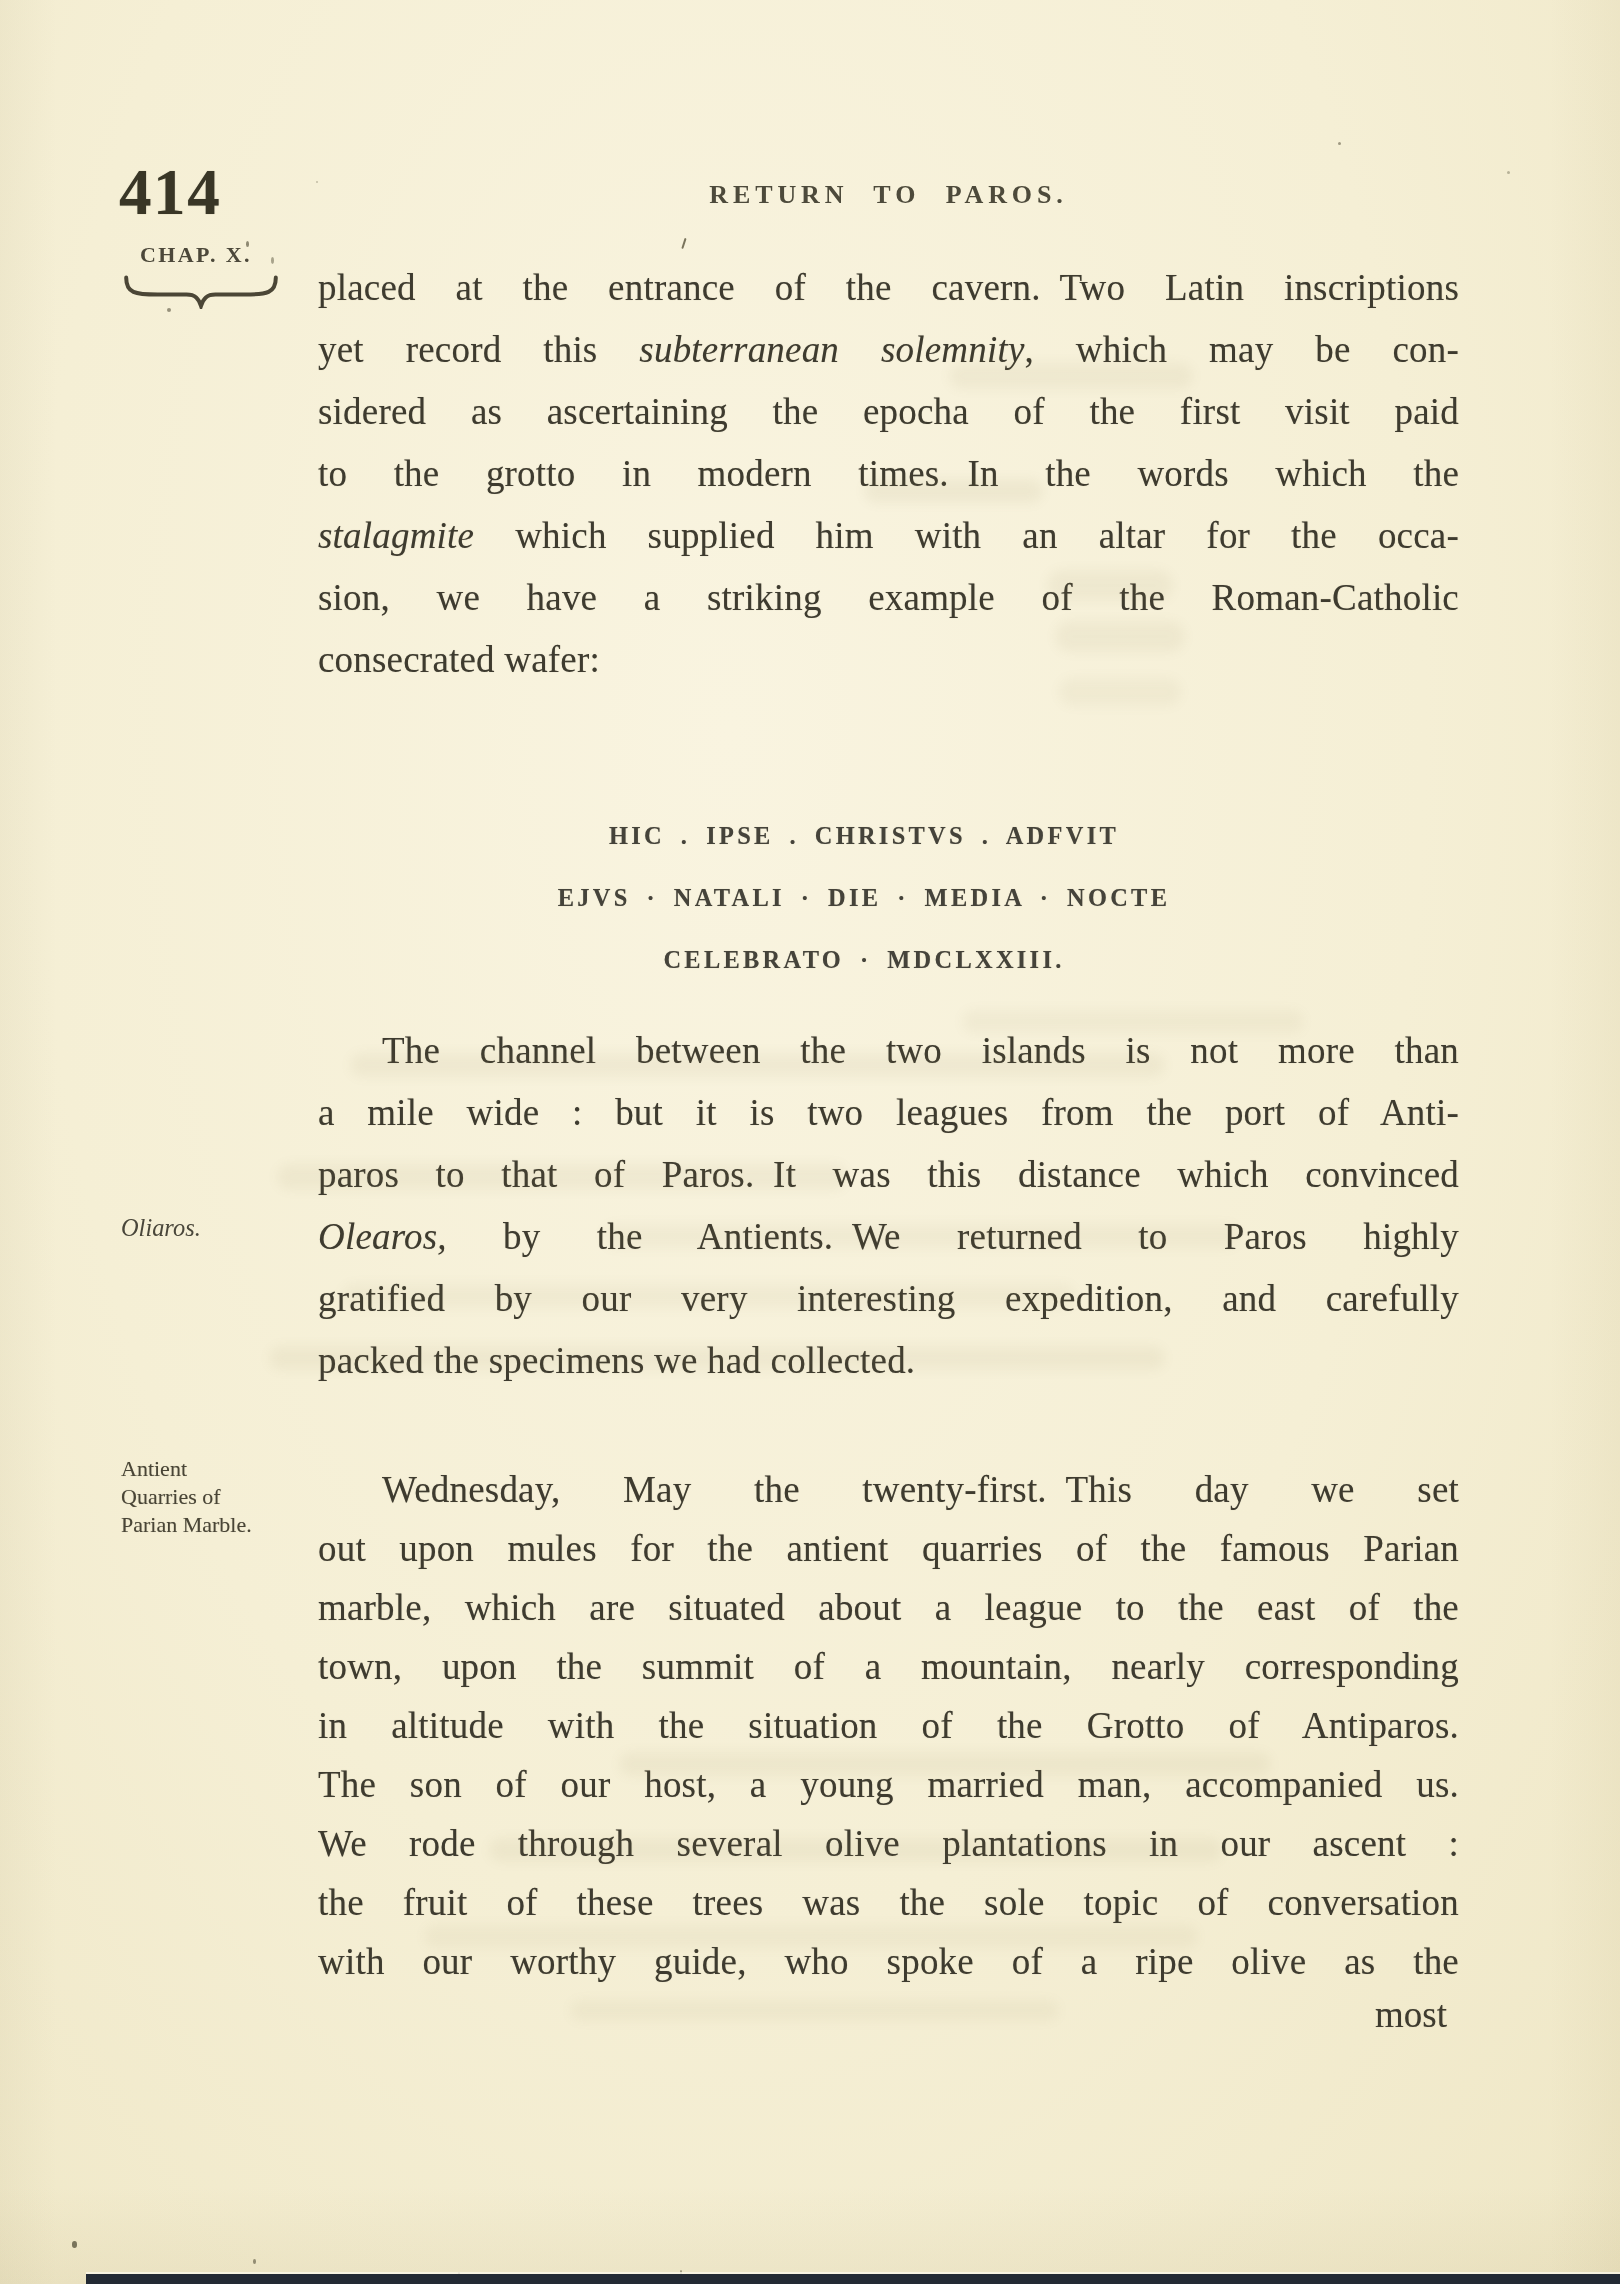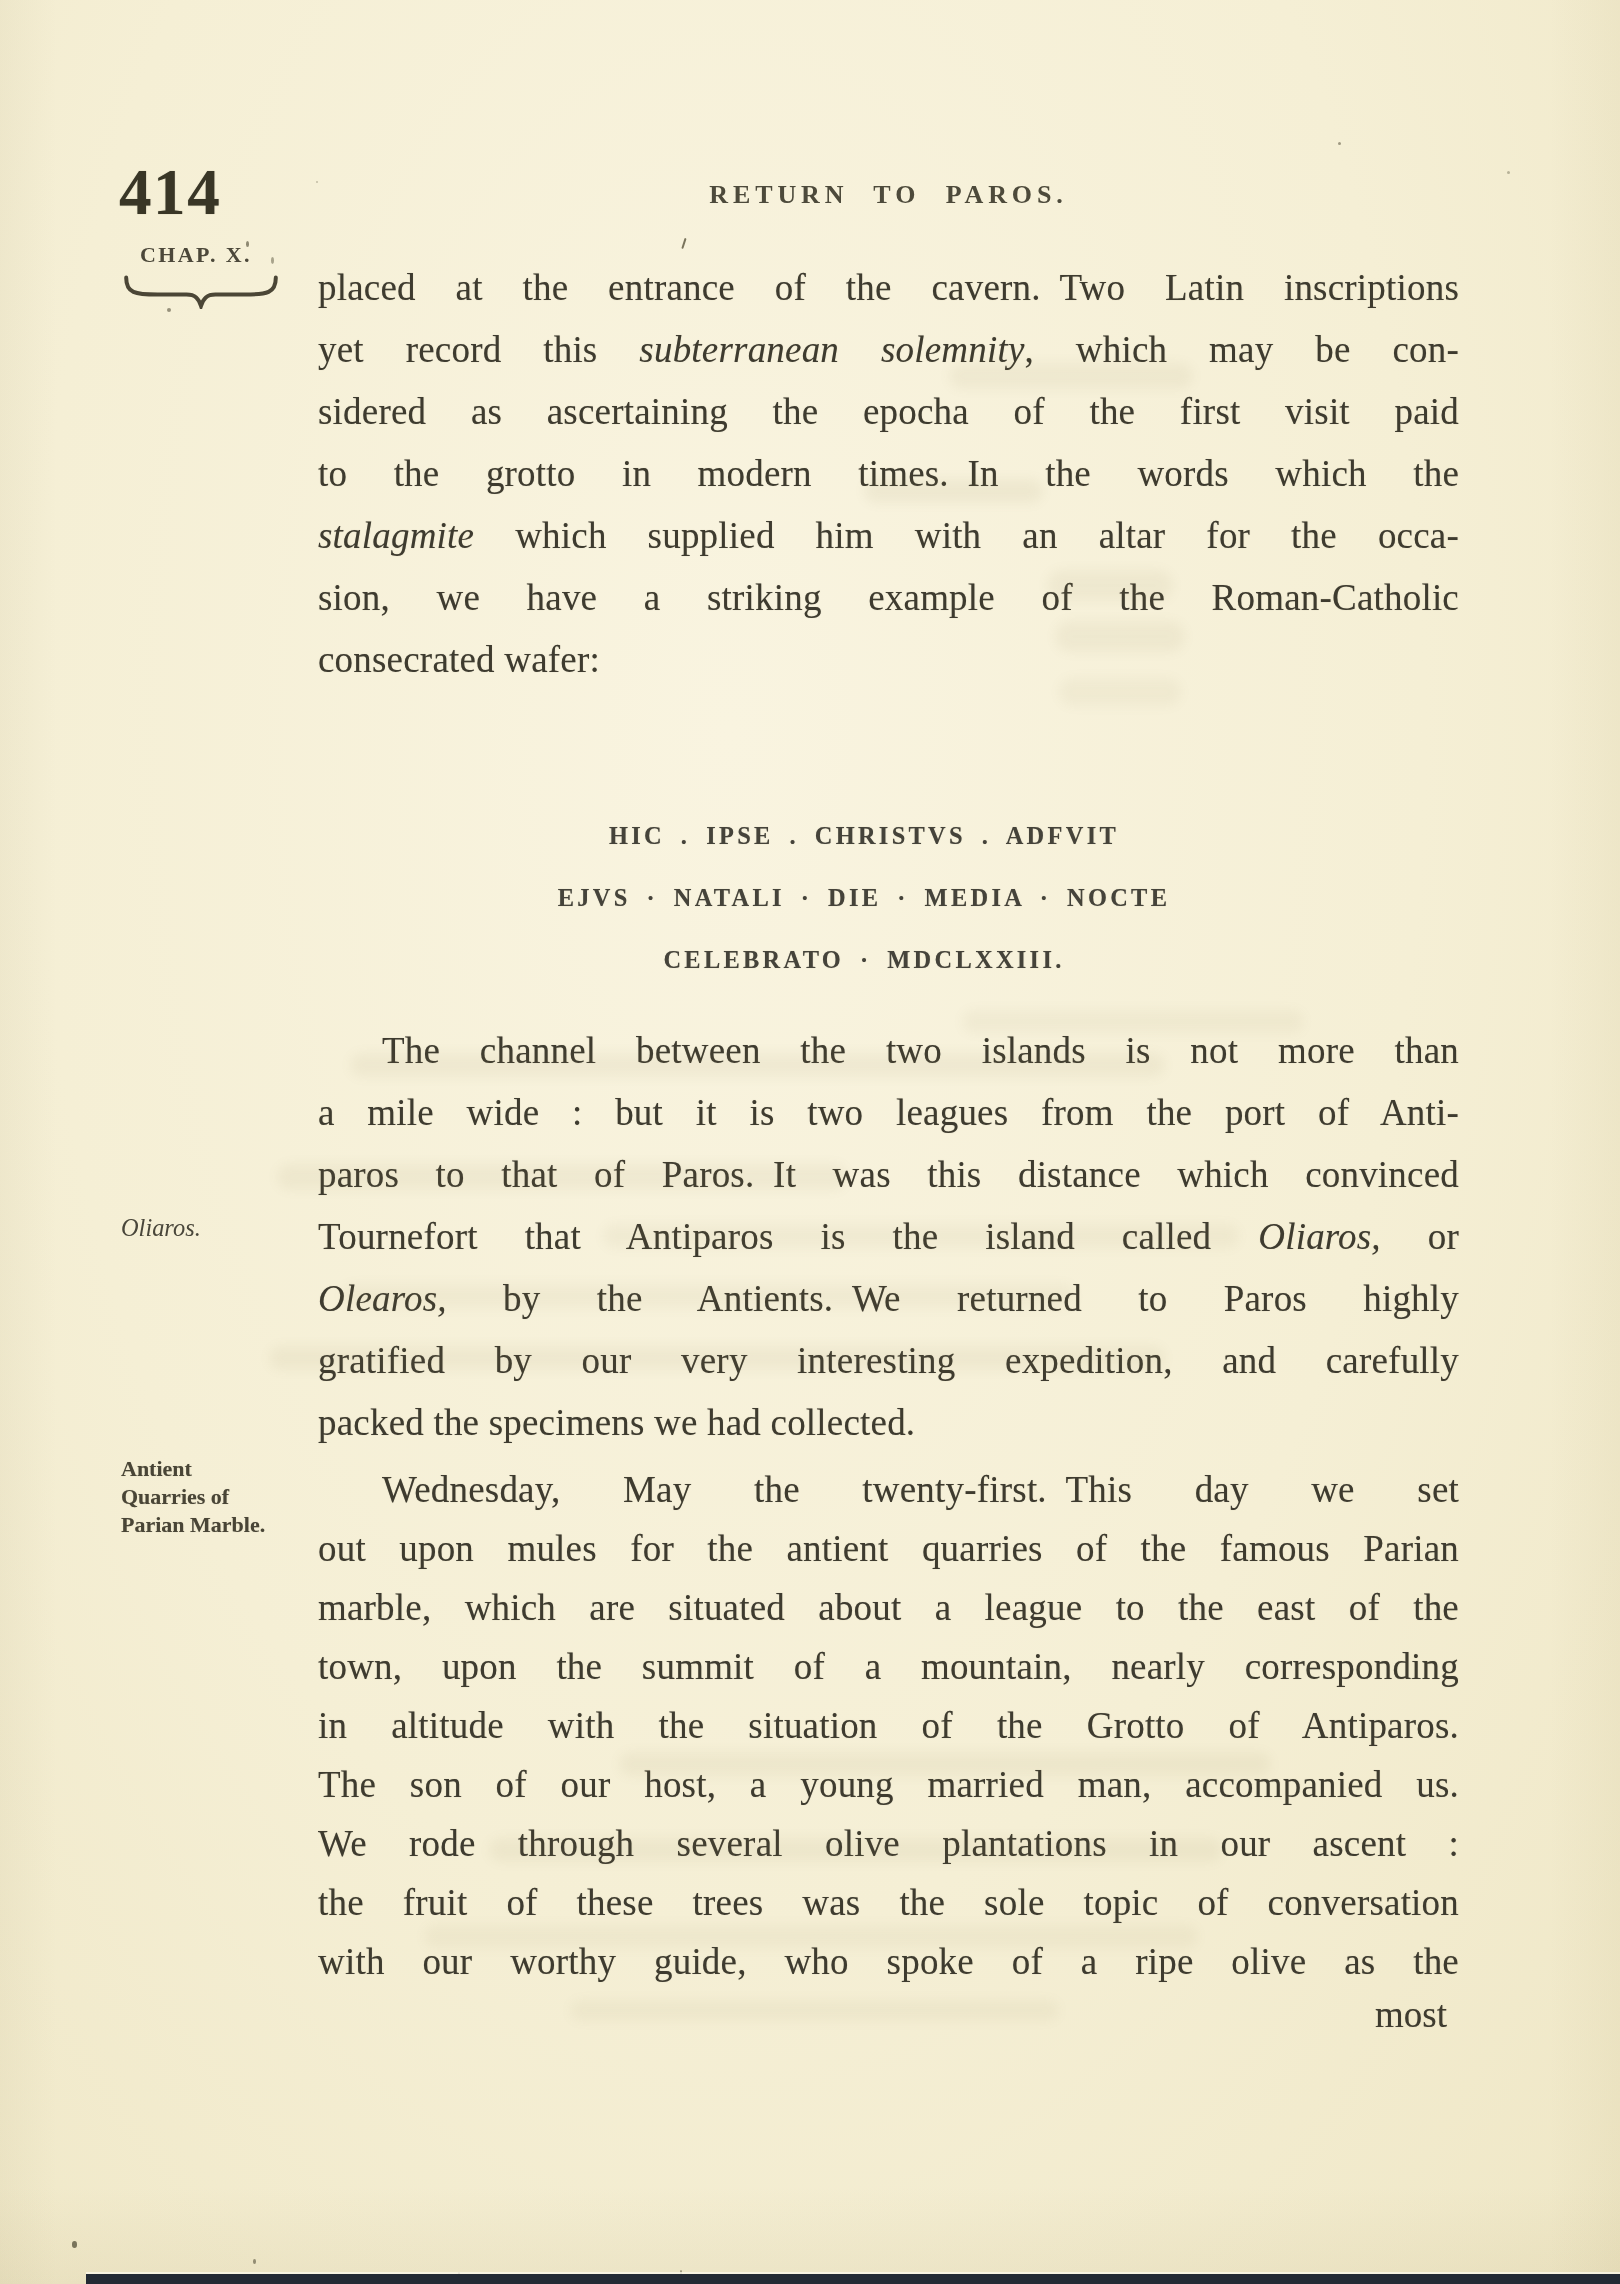--- a/index.html
+++ b/index.html
@@ -63,21 +63,21 @@
     line-height:62px;font-size:24.4px;font-weight:bold;
     letter-spacing:3.3px;word-spacing:6.5px;color:#45433a;
     text-shadow:0 0 0.8px rgba(69,67,58,.4);
   }
   
   .margin-oliaros{
     left:121px;top:1214px;font-style:italic;font-size:24.4px;color:#49463a;
   }
   .margin-quarries{
     left:121px;top:1455px;width:196px;
-    font-size:22px;line-height:28px;color:#494536;font-weight:bold;
+    font-size:22px;line-height:28px;color:#494536;font-weight:normal;
     text-shadow:0 0 0.8px rgba(73,69,54,.3);
   }
   
   .catchword{
     left:318px;top:1985px;width:1129px;text-align:right;
     font-size:37px;line-height:59px;
     text-shadow:0 0 0.8px rgba(62,59,47,.35);
   }
   
   .edge-bar{left:86px;right:0;bottom:0;height:9.8px;background:var(--bar);}
@@ -117,21 +117,20 @@
   <div class="abs inscription">
     <div class="lat">HIC . IPSE . CHRISTVS . ADFVIT</div>
     <div class="lat">EJVS · NATALI · DIE · MEDIA · NOCTE</div>
     <div class="lat">CELEBRATO · MDCLXXIII.</div>
   </div>
 
   <div class="abs textcol para2">
       <div class="bodyline indent"><span>The channel between the two islands is not more than</span></div>
       <div class="bodyline"><span>a mile wide : but it is two leagues from the port of Anti-</span></div>
       <div class="bodyline"><span>paros to that of Paros. It was this distance which convinced</span></div>
-      <div class="bodyline"><span>Tournefort that Antiparos is the island called </span><span class="it">Oliaros,</span><span> or</span></div>
       <div class="bodyline"><span class="it">Olearos,</span><span> by the Antients. We returned to Paros highly</span></div>
       <div class="bodyline"><span>gratified by our very interesting expedition, and carefully</span></div>
       <div class="bodyline nojust"><span>packed the specimens we had collected.</span></div>
     </div>
   <div class="abs textcol para3">
       <div class="bodyline indent"><span>Wednesday, May the twenty-first. This day we set</span></div>
       <div class="bodyline"><span>out upon mules for the antient quarries of the famous Parian</span></div>
       <div class="bodyline"><span>marble, which are situated about a league to the east of the</span></div>
       <div class="bodyline"><span>town, upon the summit of a mountain, nearly corresponding</span></div>
       <div class="bodyline"><span>in altitude with the situation of the Grotto of Antiparos.</span></div>

